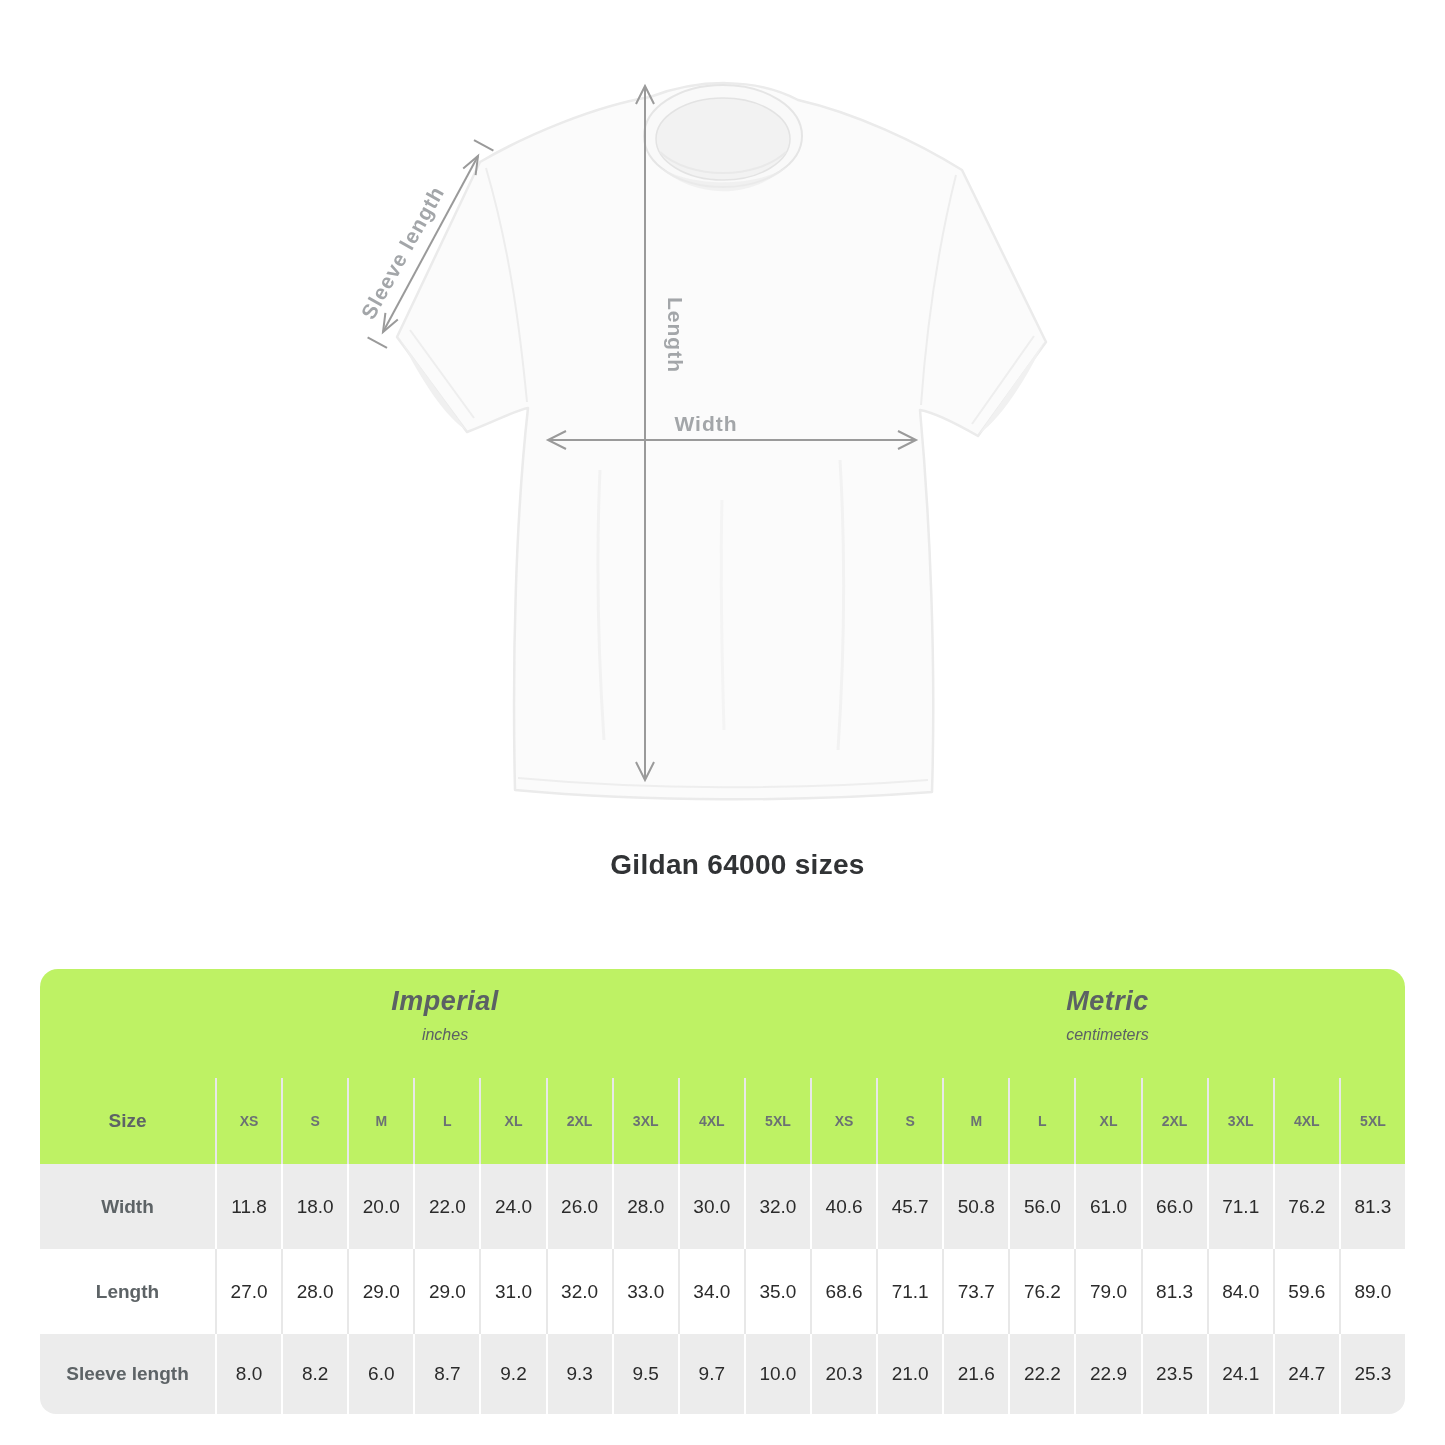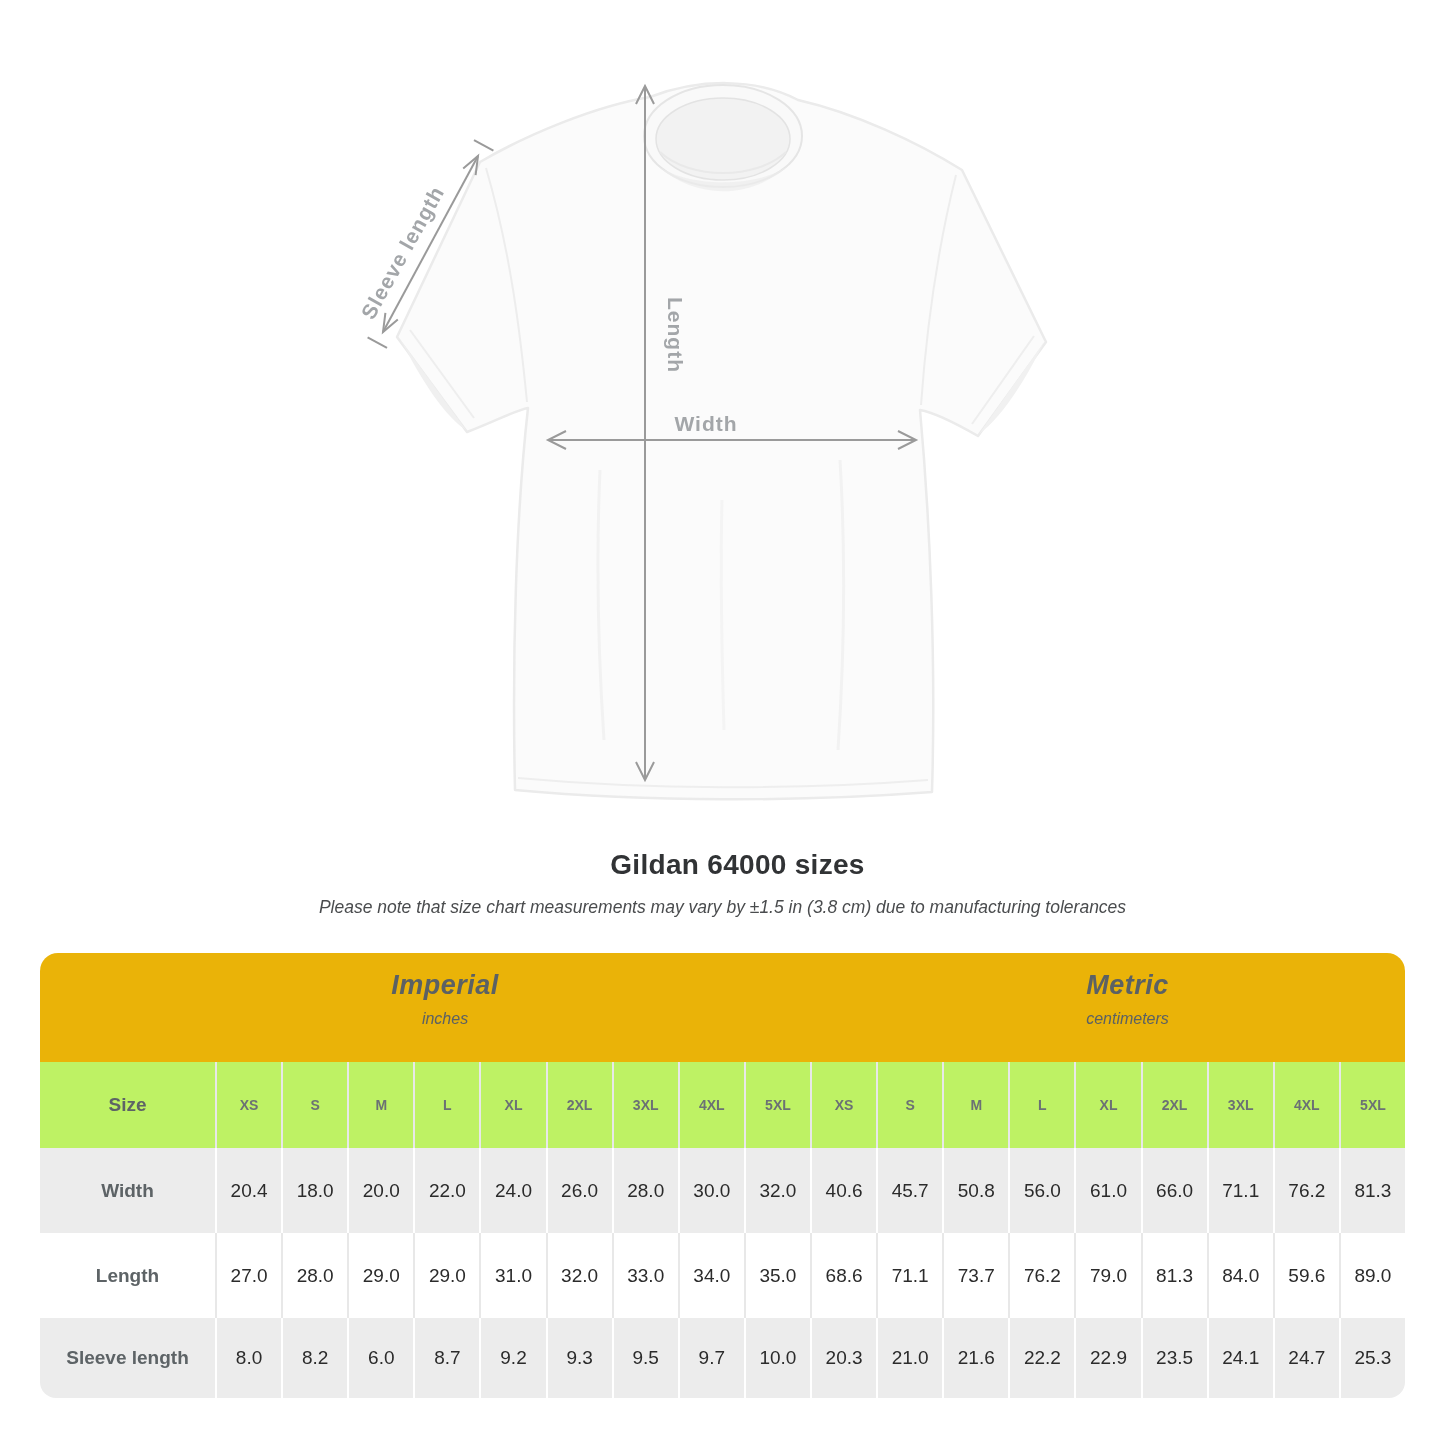--- a/index.html
+++ b/index.html
@@ -15,25 +15,25 @@
     position:absolute;top:849px;left:15px;width:100%;text-align:center;
     font-size:28px;font-weight:bold;color:#313335;letter-spacing:.3px;
   }
   .page-note{
     position:absolute;top:897px;left:0;width:100%;text-align:center;
     font-size:17.5px;font-style:italic;color:#4a4c4e;
   }
   
   .size-table{position:absolute;left:40px;top:953px;width:1365px;height:445px;}
   .band{
-    position:relative;height:109px;background:#eab308;border-radius:18px 18px 0 0;
+    position:relative;height:109px;background:#bef264;border-radius:18px 18px 0 0;margin-top:16px;
   }
   .band-sec{position:absolute;top:17px;text-align:center;color:#5b6164;}
   .band-sec.imperial{left:0;width:810px;}
-  .band-sec.metric{left:810px;width:555px;}
+  .band-sec.metric{left:790px;width:555px;}
   .band-title{font-size:27px;font-weight:bold;font-style:italic;letter-spacing:.5px;}
   .band-sub{font-size:16px;font-style:italic;margin-top:9px;}
   .trow{display:grid;grid-template-columns:175px repeat(18,1fr);}
   .r-size{height:86px;background:#bef264;}
   .r-data{height:85px;}
   .r-gray{background:#ececec;}
   .r-white{background:#ffffff;}
   .r-last{height:80px;border-radius:0 0 16px 16px;}
   .c{
     display:flex;align-items:center;justify-content:center;
@@ -108,21 +108,20 @@
       <line x1="493.4" y1="150.6" x2="474.0" y2="140.2"></line>
       <line x1="387.0" y1="347.8" x2="367.6" y2="337.4"></line>
     </g>
 
     <text class="dim-label" transform="translate(409,256) rotate(-61)" text-anchor="middle">Sleeve length</text>
     <text class="dim-label" transform="translate(668,335) rotate(90)" text-anchor="middle">Length</text>
     <text class="dim-label" x="706" y="431" text-anchor="middle">Width</text>
   </svg>
 
   <div class="page-title">Gildan 64000 sizes</div>
-  <div class="page-note">Please note that size chart measurements may vary by ±1.5 in (3.8 cm) due to manufacturing tolerances</div>
 
   <div class="size-table">
     <div class="band">
       <div class="band-sec imperial">
         <div class="band-title">Imperial</div>
         <div class="band-sub">inches</div>
       </div>
       <div class="band-sec metric">
         <div class="band-title">Metric</div>
         <div class="band-sub">centimeters</div>
@@ -145,21 +144,21 @@
           <div class="c hdr">M</div>
           <div class="c hdr">L</div>
           <div class="c hdr">XL</div>
           <div class="c hdr">2XL</div>
           <div class="c hdr">3XL</div>
           <div class="c hdr">4XL</div>
           <div class="c hdr">5XL</div>
         </div>
         <div class="trow r-data r-gray">
           <div class="c lbl first">Width</div>
-          <div class="c">20.4</div>
+          <div class="c">11.8</div>
           <div class="c">18.0</div>
           <div class="c">20.0</div>
           <div class="c">22.0</div>
           <div class="c">24.0</div>
           <div class="c">26.0</div>
           <div class="c">28.0</div>
           <div class="c">30.0</div>
           <div class="c">32.0</div>
           <div class="c">40.6</div>
           <div class="c">45.7</div>

